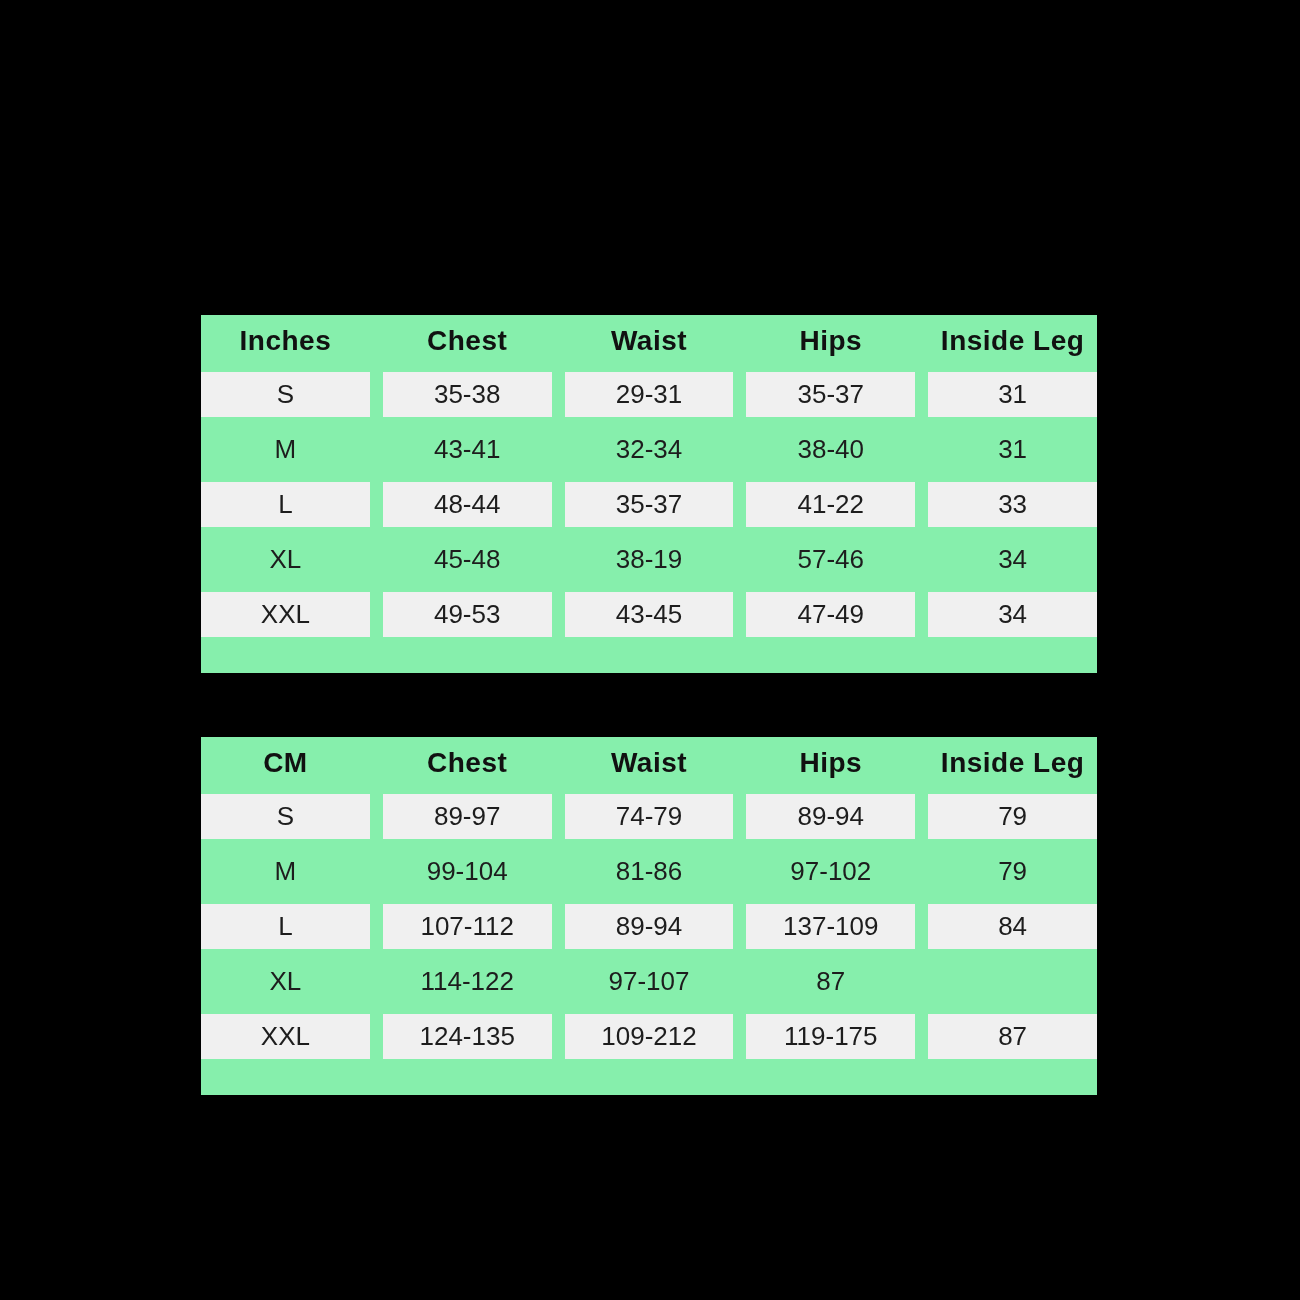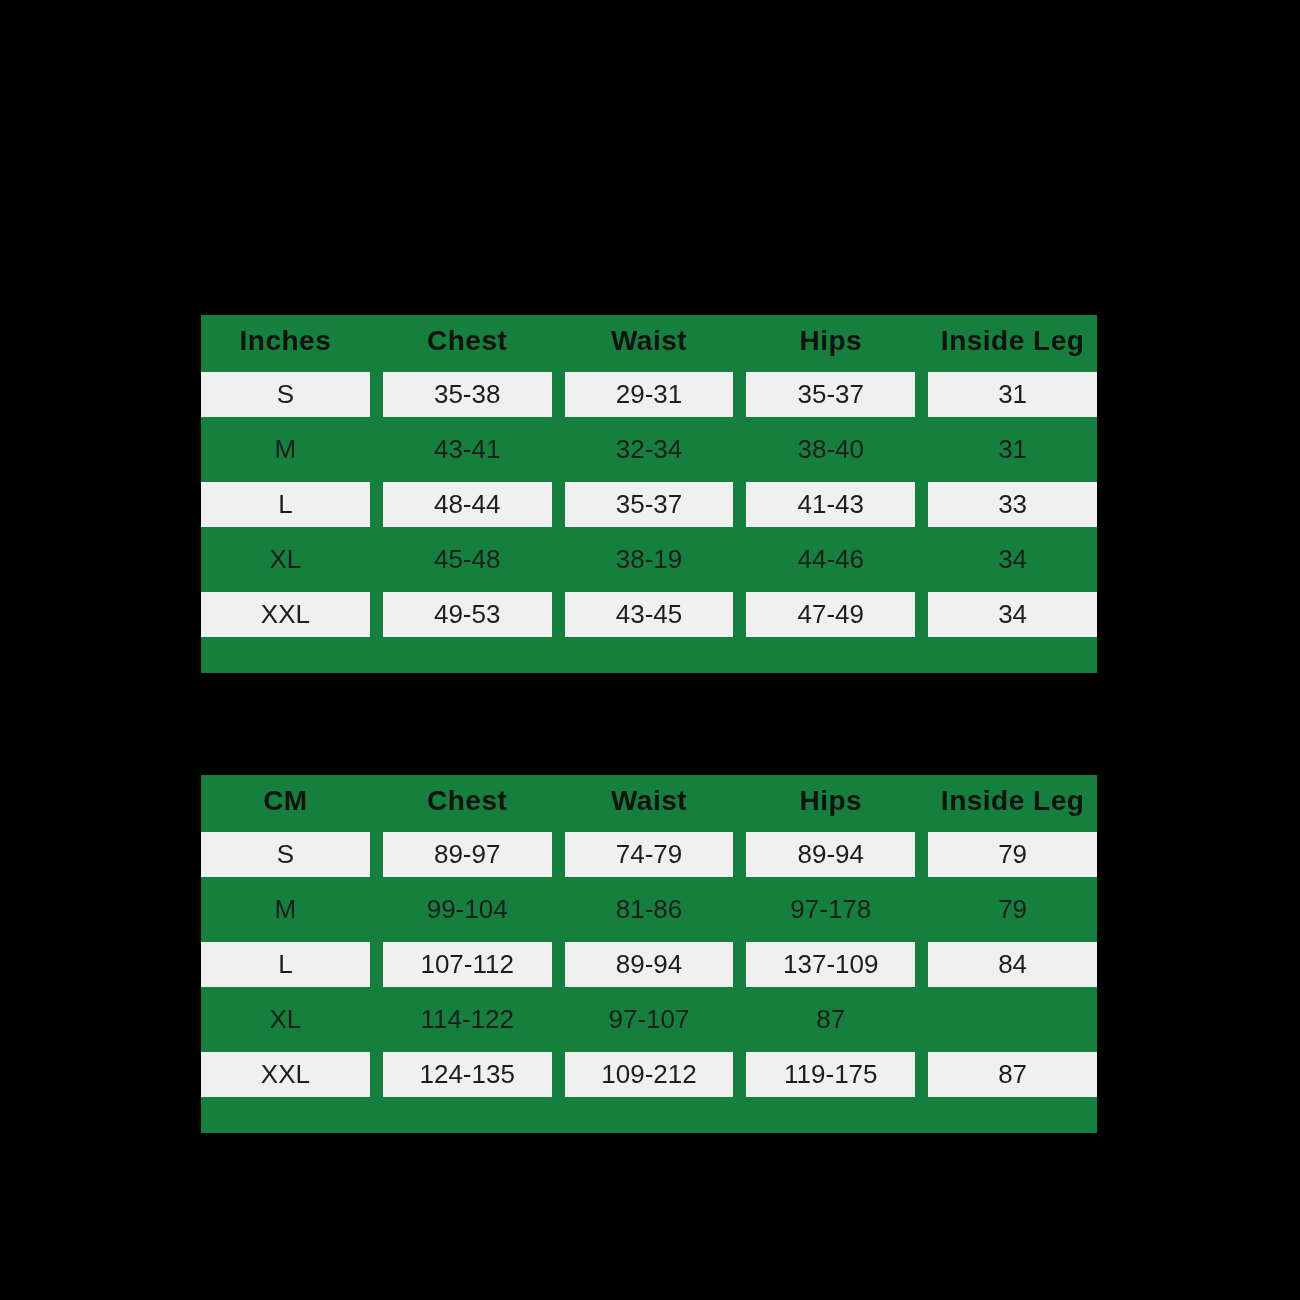--- a/index.html
+++ b/index.html
@@ -12,25 +12,25 @@
     background: #000000;
     position: relative;
     overflow: hidden;
     font-family: "Liberation Sans", "DejaVu Sans", sans-serif;
   }
   .size-table {
     position: absolute;
     left: 201px;
     width: 896px;
     height: 358px;
-    background: #15803d;
+    background: #86efac;
     box-sizing: border-box;
   }
   #table-inches { top: 315px; }
-  #table-cm     { top: 775px; }
+  #table-cm     { top: 737px; }
 
   .trow {
     display: grid;
     grid-template-columns: repeat(5, 1fr);
     column-gap: 13px;
   }
   .trow.head {
     height: 52px;
   }
   .trow.head .cell {
@@ -77,28 +77,28 @@
     <div class="cell">M</div>
     <div class="cell">43-41</div>
     <div class="cell">32-34</div>
     <div class="cell">38-40</div>
     <div class="cell">31</div>
   </div>
   <div class="trow data striped">
     <div class="cell">L</div>
     <div class="cell">48-44</div>
     <div class="cell">35-37</div>
-    <div class="cell">41-43</div>
+    <div class="cell">41-22</div>
     <div class="cell">33</div>
   </div>
   <div class="trow data">
     <div class="cell">XL</div>
     <div class="cell">45-48</div>
     <div class="cell">38-19</div>
-    <div class="cell">44-46</div>
+    <div class="cell">57-46</div>
     <div class="cell">34</div>
   </div>
   <div class="trow data striped">
     <div class="cell">XXL</div>
     <div class="cell">49-53</div>
     <div class="cell">43-45</div>
     <div class="cell">47-49</div>
     <div class="cell">34</div>
   </div>
 </section>
@@ -115,21 +115,21 @@
     <div class="cell">S</div>
     <div class="cell">89-97</div>
     <div class="cell">74-79</div>
     <div class="cell">89-94</div>
     <div class="cell">79</div>
   </div>
   <div class="trow data">
     <div class="cell">M</div>
     <div class="cell">99-104</div>
     <div class="cell">81-86</div>
-    <div class="cell">97-178</div>
+    <div class="cell">97-102</div>
     <div class="cell">79</div>
   </div>
   <div class="trow data striped">
     <div class="cell">L</div>
     <div class="cell">107-112</div>
     <div class="cell">89-94</div>
     <div class="cell">137-109</div>
     <div class="cell">84</div>
   </div>
   <div class="trow data">

